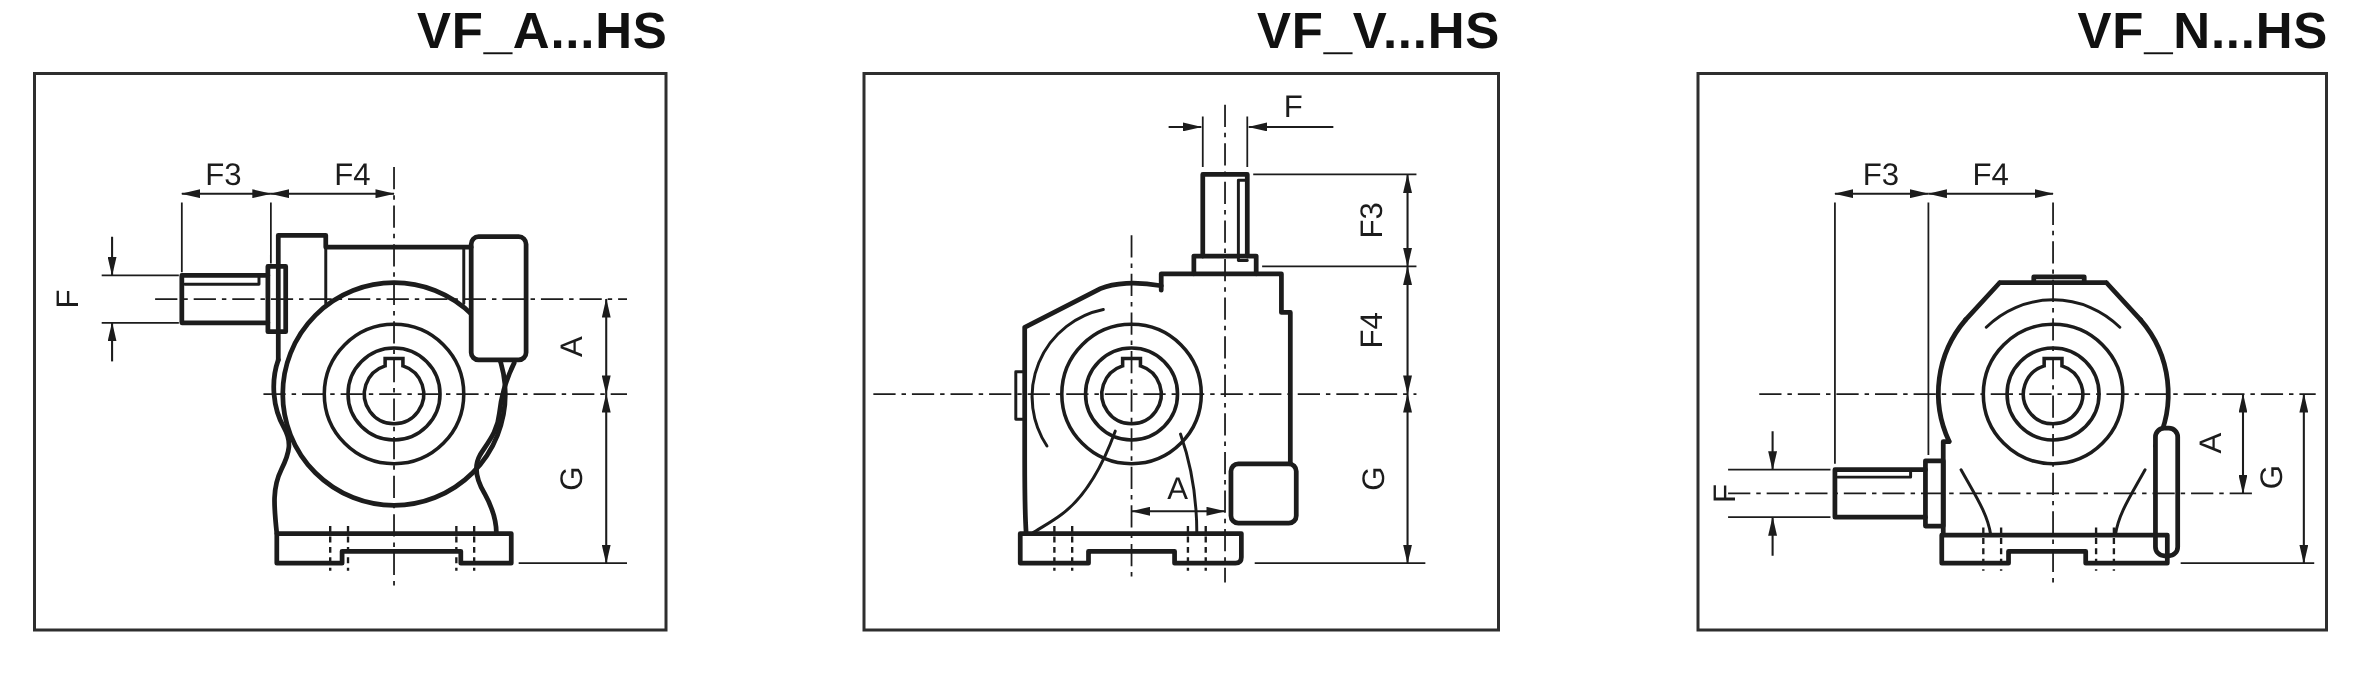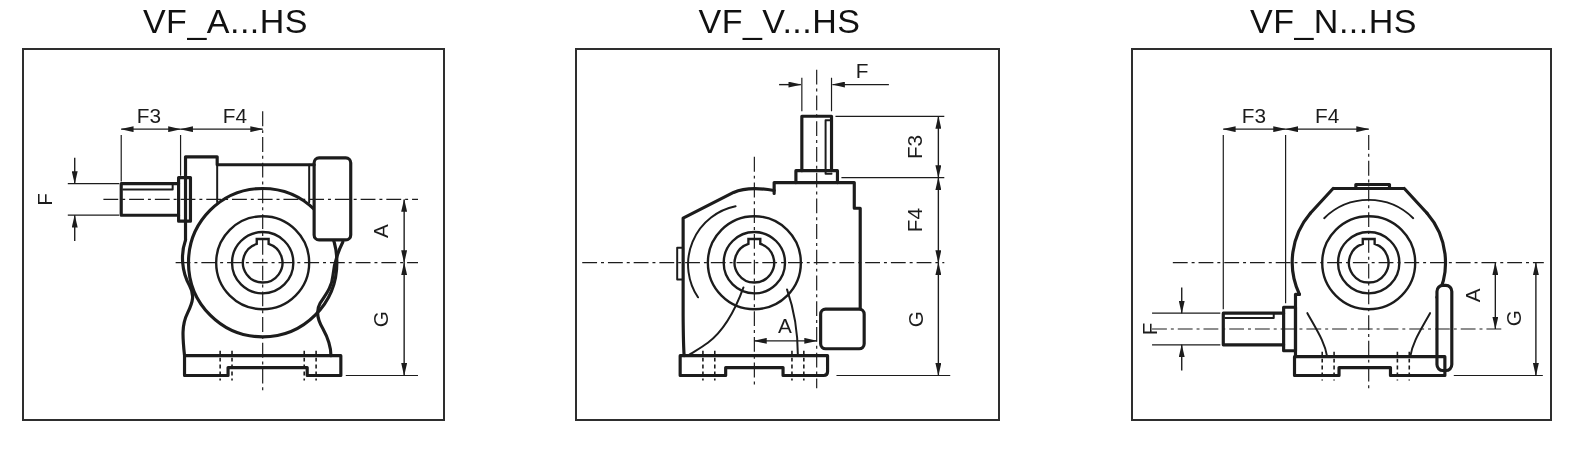--- a/index.html
+++ b/index.html
@@ -9,23 +9,23 @@
     --title:#111111;
   }
   *{margin:0;padding:0;box-sizing:border-box;}
   body{
     width:1581px;height:451px;position:relative;overflow:hidden;
     background:var(--bg);
     font-family:"Liberation Sans",sans-serif;
   }
   .group{position:absolute;top:0;}
   .panel-title{
-    position:absolute;top:2px;left:0;right:16px;height:40px;
-    text-align:center;
-    font-size:34px;font-weight:normal;letter-spacing:.5px;
+    position:absolute;top:2px;left:0;right:0;height:40px;
+    text-align:right;
+    font-size:34px;font-weight:bold;letter-spacing:.5px;
     color:var(--title);
   }
   .panel-box{
     position:absolute;top:48px;left:0;
     border:2px solid var(--panel-border);
     background:var(--bg);
   }
   .g1{left:22px;width:423px;}
   .g2{left:575px;width:425px;}
   .g3{left:1131px;width:421px;}

